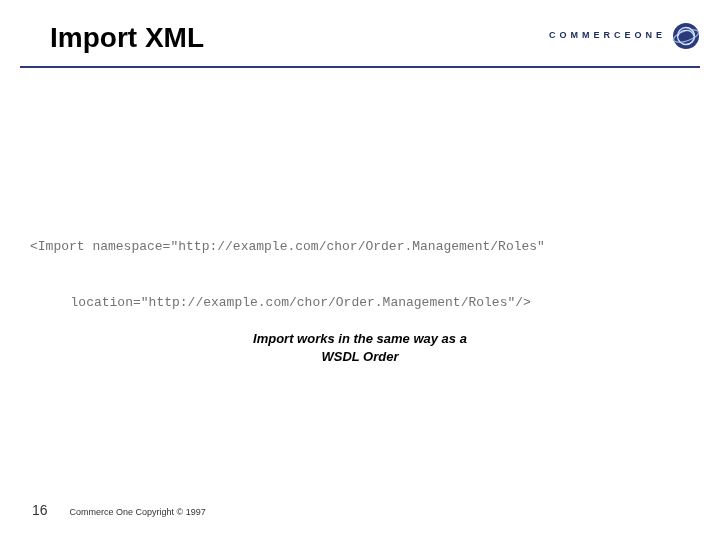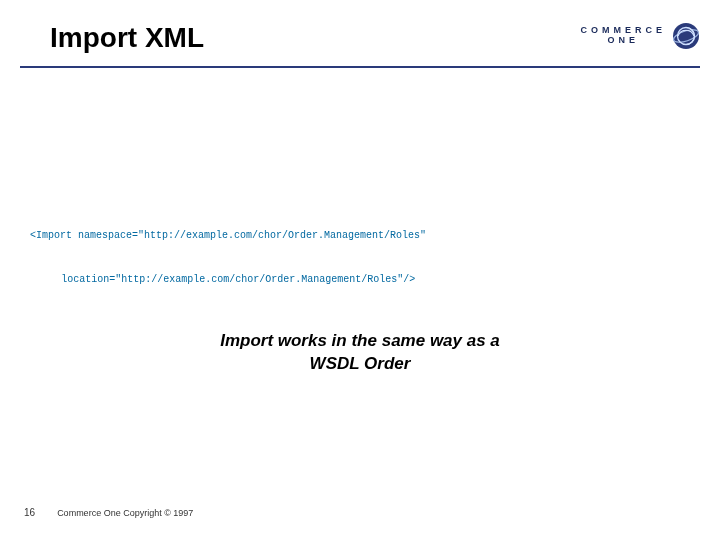--- a/index.html
+++ b/index.html
@@ -1,28 +1,28 @@
 <!DOCTYPE html>
 <html><head>
 <meta charset="utf-8">
 <style>
   * { margin: 0; padding: 0; box-sizing: border-box; }
   html, body { width: 720px; height: 540px; font-family: Arial, Helvetica, sans-serif; background: #fff; color: #000; }
   .slide { position: relative; width: 720px; height: 540px; }
   .header { position: absolute; top: 22px; left: 50px; right: 20px; display: flex; justify-content: space-between; align-items: flex-start; }
   .title { font-size: 28px; font-weight: bold; color: #000; }
   .logo { display: flex; align-items: center; gap: 6px; }
-  .logo-text { display: flex; flex-direction: column; font-size: 9px; font-weight: bold; letter-spacing: 4px; color: #1a2a5a; line-height: 1.1; text-align: center; }
+  .logo-text { display: flex; flex-direction: row; font-size: 9px; font-weight: bold; letter-spacing: 4px; color: #1a2a5a; line-height: 1.1; text-align: left; }
   .logo-icon svg { display: block; }
   .title-rule { position: absolute; top: 66px; left: 20px; right: 20px; height: 2px; background: #2a3a7a; }
-  .code-block { position: absolute; top: 200px; left: 30px; right: 30px; font-family: "Courier New", Courier, monospace; font-size: 10px; line-height: 1.45; white-space: pre; color: #0369a1; }
+  .code-block { position: absolute; top: 200px; left: 30px; right: 30px; font-family: "Courier New", Courier, monospace; font-size: 13px; line-height: 1.45; white-space: pre; color: #737373; }
   .code-line2 { padding-left: 5.2ch; }
-  .note { position: absolute; top: 330px; left: 0; right: 0; text-align: center; font-size: 17px; font-weight: bold; font-style: italic; line-height: 1.35; }
+  .note { position: absolute; top: 330px; left: 0; right: 0; text-align: center; font-size: 13px; font-weight: bold; font-style: italic; line-height: 1.35; }
   .footer { position: absolute; bottom: 22px; left: 24px; display: flex; align-items: baseline; gap: 22px; font-size: 9px; color: #333; }
-  .page-num { font-size: 10px; }
+  .page-num { font-size: 14px; margin-left: 8px; }
 </style>
 </head>
 <body>
 
 <div class="slide">
 
   <div class="header">
     <div class="title">Import XML</div>
     <div class="logo">
       <div class="logo-text">

